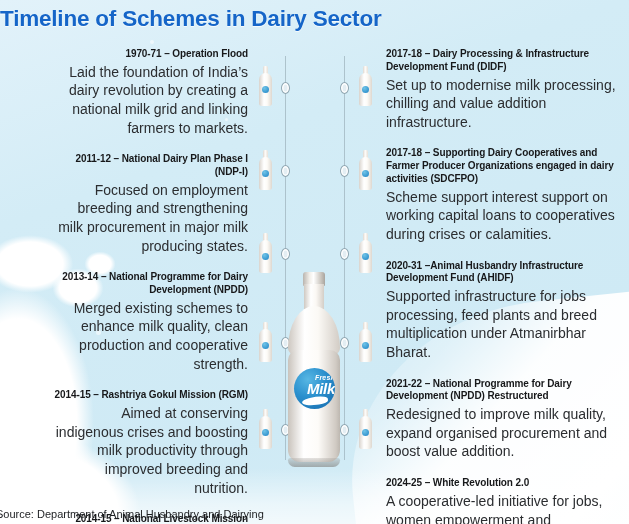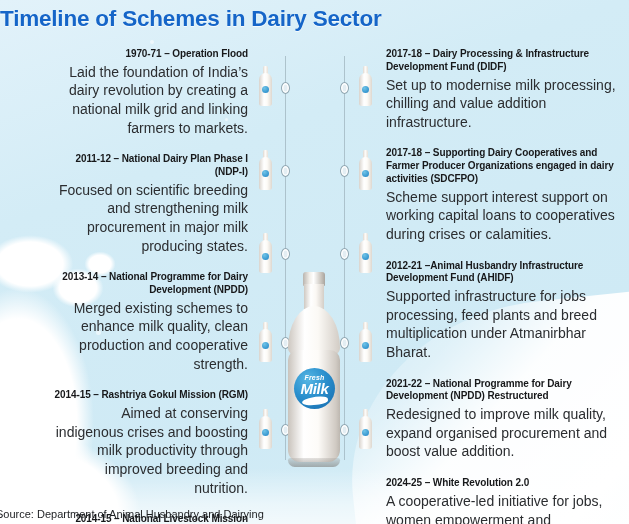--- a/index.html
+++ b/index.html
@@ -174,21 +174,21 @@
     background: linear-gradient(180deg, rgba(150,145,140,0.25), rgba(120,115,110,0.55));
     border-radius: 4px 4px 12px 12px;
   }
   .hb-label {
     position: absolute;
     left: 11px; top: 96px;
     width: 41px; height: 41px;
     border-radius: 50%;
     background: radial-gradient(circle at 34% 28%, #57b7e4 0%, #2a8fcd 45%, #1669ab 100%);
     color: #ffffff;
-    text-align: center;
+    text-align: right;
     overflow: hidden;
   }
   .hb-label .fresh {
     display: block;
     margin-top: 6px;
     font-size: 7px;
     font-style: italic;
     font-weight: bold;
     letter-spacing: 0.2px;
   }
@@ -340,21 +340,21 @@
     </div>
   </div>
 
   <div class="col col-left">
     <div class="entry">
       <div class="entry-head">1970-71 – Operation Flood</div>
       <div class="entry-desc">Laid the foundation of India’s dairy revolution by creating a national milk grid and linking farmers to markets.</div>
     </div>
     <div class="entry">
       <div class="entry-head">2011-12 – National Dairy Plan Phase I (NDP-I)</div>
-      <div class="entry-desc">Focused on scientific breeding and strengthening milk procurement in major milk producing states.</div>
+      <div class="entry-desc">Focused on employment breeding and strengthening milk procurement in major milk producing states.</div>
     </div>
     <div class="entry">
       <div class="entry-head">2013-14 – National Programme for Dairy Development (NPDD)</div>
       <div class="entry-desc">Merged existing schemes to enhance milk quality, clean production and cooperative strength.</div>
     </div>
     <div class="entry">
       <div class="entry-head">2014-15 – Rashtriya Gokul Mission (RGM)</div>
       <div class="entry-desc">Aimed at conserving indigenous crises and boosting milk productivity through improved breeding and nutrition.</div>
     </div>
     <div class="entry">
@@ -365,21 +365,21 @@
   <div class="col col-right">
     <div class="entry">
       <div class="entry-head">2017-18 – Dairy Processing &amp; Infrastructure Development Fund (DIDF)</div>
       <div class="entry-desc">Set up to modernise milk processing, chilling and value addition infrastructure.</div>
     </div>
     <div class="entry">
       <div class="entry-head">2017-18 – Supporting Dairy Cooperatives and Farmer Producer Organizations engaged in dairy activities (SDCFPO)</div>
       <div class="entry-desc">Scheme support interest support on working capital loans to cooperatives during crises or calamities.</div>
     </div>
     <div class="entry">
-      <div class="entry-head">2012-21 –Animal Husbandry Infrastructure Development Fund (AHIDF)</div>
+      <div class="entry-head">2020-31 –Animal Husbandry Infrastructure Development Fund (AHIDF)</div>
       <div class="entry-desc">Supported infrastructure for jobs processing, feed plants and breed multiplication under Atmanirbhar Bharat.</div>
     </div>
     <div class="entry">
       <div class="entry-head">2021-22 – National Programme for Dairy Development (NPDD) Restructured</div>
       <div class="entry-desc">Redesigned to improve milk quality, expand organised procurement and boost value addition.</div>
     </div>
     <div class="entry">
       <div class="entry-head">2024-25 – White Revolution 2.0</div>
       <div class="entry-desc">A cooperative-led initiative for jobs, women empowerment and sustainable dairy plants.</div>
     </div>

